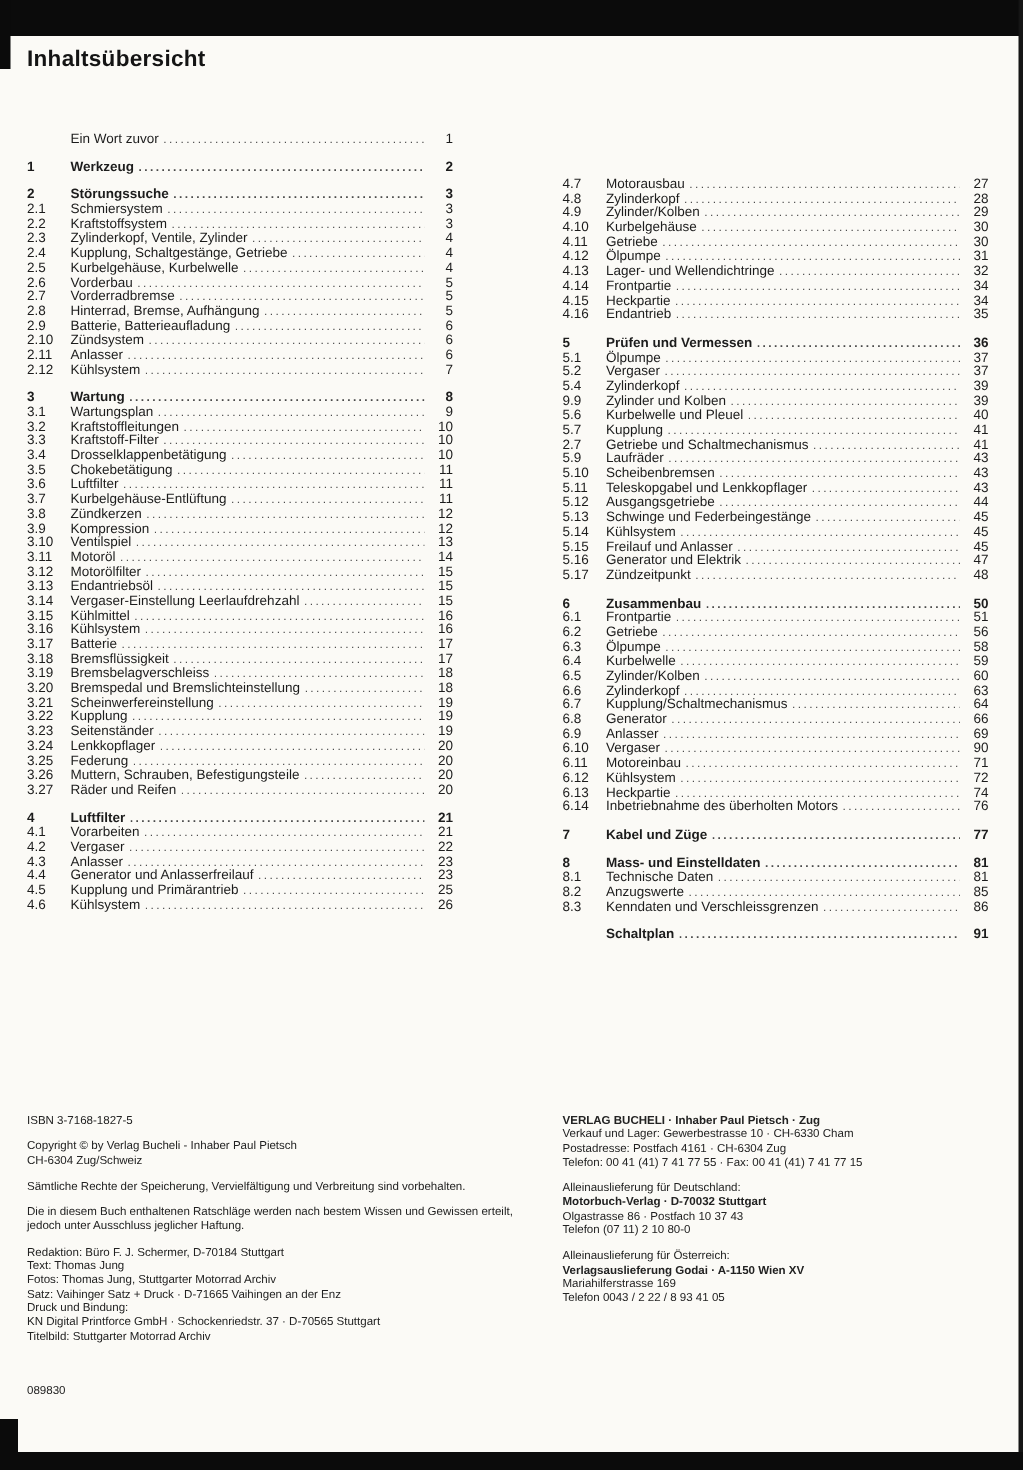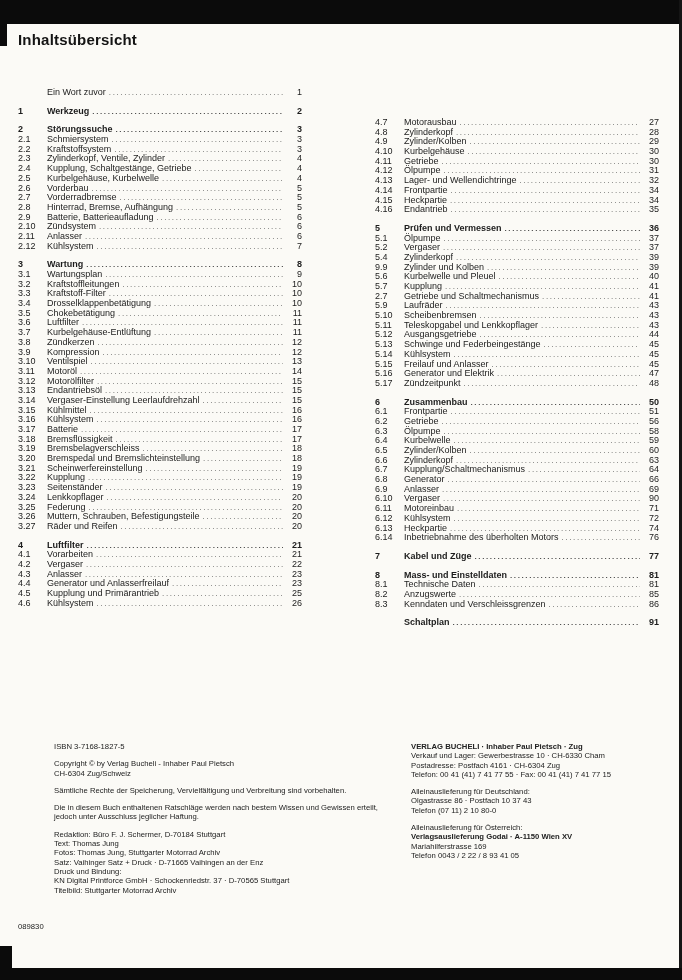--- a/index.html
+++ b/index.html
@@ -46,21 +46,21 @@
   .toc-row .pg { flex: none; min-width: 16px; text-align: right; }
   .toc-row.bold { font-weight: bold; }
   .toc-gap { height: 9px; }
 
   .footer {
     position: absolute; left: 18px; top: 742px; width: 646px;
     display: flex; font-size: 7.7px; line-height: 9.3px; color: #222;
   }
   .fcol-left  { width: 330px; }
   .fcol-right { width: 289px; margin-left: 27px; }
-  .f-line { white-space: nowrap; margin-left: 36px; }
+  .f-line { white-space: nowrap; }
   .f-line.bold { font-weight: bold; }
   .f-line.italic { }
   .f-gap { height: 8px; }
 
   .print-code {
     position: absolute; left: 18px; top: 922px;
     font-size: 7.7px; color: #222;
   }
 </style>
 </head>
@@ -699,20 +699,21 @@
         <div class="f-line">KN Digital Printforce GmbH · Schockenriedstr. 37 · D-70565 Stuttgart</div>
         <div class="f-line">Titelbild: Stuttgarter Motorrad Archiv</div>
       </div>
     <div class="fcol-right" id="footer-right">
         <div class="f-line bold">VERLAG BUCHELI · Inhaber Paul Pietsch · Zug</div>
         <div class="f-line">Verkauf und Lager: Gewerbestrasse 10 · CH-6330 Cham</div>
         <div class="f-line">Postadresse: Postfach 4161 · CH-6304 Zug</div>
         <div class="f-line">Telefon: 00 41 (41) 7 41 77 55 · Fax: 00 41 (41) 7 41 77 15</div>
         <div class="f-gap"></div>
         <div class="f-line italic">Alleinauslieferung für Deutschland:</div>
+        <div class="f-line bold">Motorbuch-Verlag · D-70032 Stuttgart</div>
         <div class="f-line">Olgastrasse 86 · Postfach 10 37 43</div>
         <div class="f-line">Telefon (07 11) 2 10 80-0</div>
         <div class="f-gap"></div>
         <div class="f-line italic">Alleinauslieferung für Österreich:</div>
         <div class="f-line bold">Verlagsauslieferung Godai · A-1150 Wien XV</div>
         <div class="f-line">Mariahilferstrasse 169</div>
         <div class="f-line">Telefon 0043 / 2 22 / 8 93 41 05</div>
       </div>
   </div>
 

